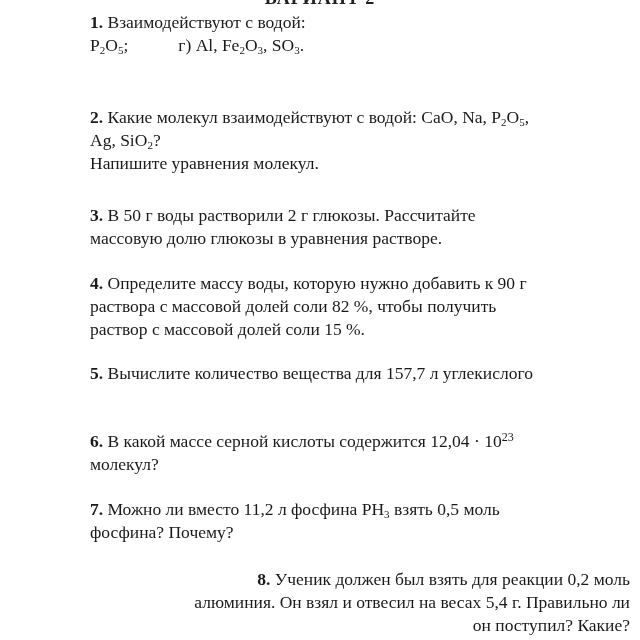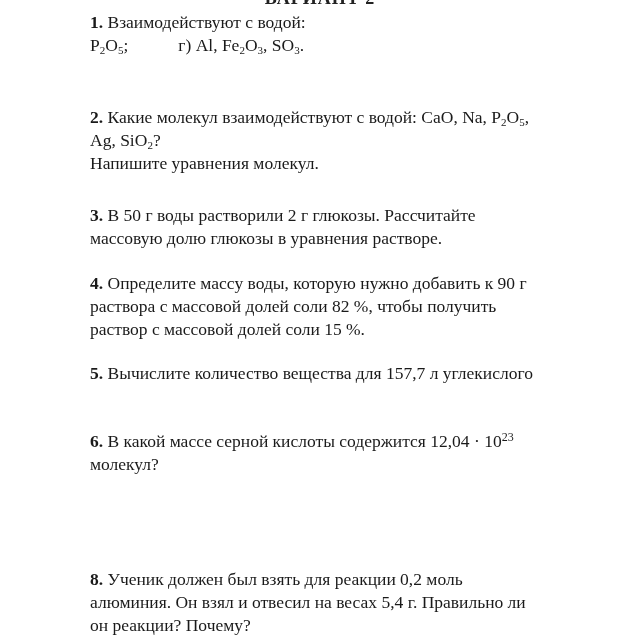--- a/index.html
+++ b/index.html
@@ -57,21 +57,21 @@
     .gap-v { display: inline-block; width: 62px; }
     .gap-g { display: inline-block; width: 50px; }
 
     #t1 { top: 7px; }
     #t2 { top: 102px; }
     #t3 { top: 200px; }
     #t4 { top: 268px; }
     #t5 { top: 358px; }
     #t6 { top: 426px; }
     #t7 { top: 494px; }
-    #t8 { top: 564px; }
+    #t8 { top: 564px; text-align: right; }
   </style>
 </head>
 <body>
 
 <div class="page">
 
   <div class="heading">ВАРИАНТ 2</div>
 
   <div class="task" id="t1">
     <span class="line">
@@ -117,23 +117,30 @@
   </div>
 
   <div class="task" id="t6">
     <span class="line">
       <span class="num">6.</span>
       <span>В какой массе серной кислоты содержится 12,04 · 10</span><sup>23</sup>
     </span>
     <span class="line">молекул?</span>
   </div>
 
+  <div class="task" id="t7">
+    <span class="line">
+      <span class="num">7.</span>
+      <span>Можно ли вместо 11,2 л фосфина PH</span><sub>3</sub><span> взять 0,5 моль</span>
+    </span>
+    <span class="line">фосфина? Почему?</span>
+  </div>
 
   <div class="task" id="t8">
     <span class="line">
       <span class="num">8.</span>
       <span>Ученик должен был взять для реакции 0,2 моль</span>
     </span>
     <span class="line">алюминия. Он взял и отвесил на весах 5,4 г. Правильно ли</span>
-    <span class="line">он реакции? Почему?</span>
+    <span class="line">он поступил? Какие?</span>
   </div>
 
 </div>
 
 </body></html>

